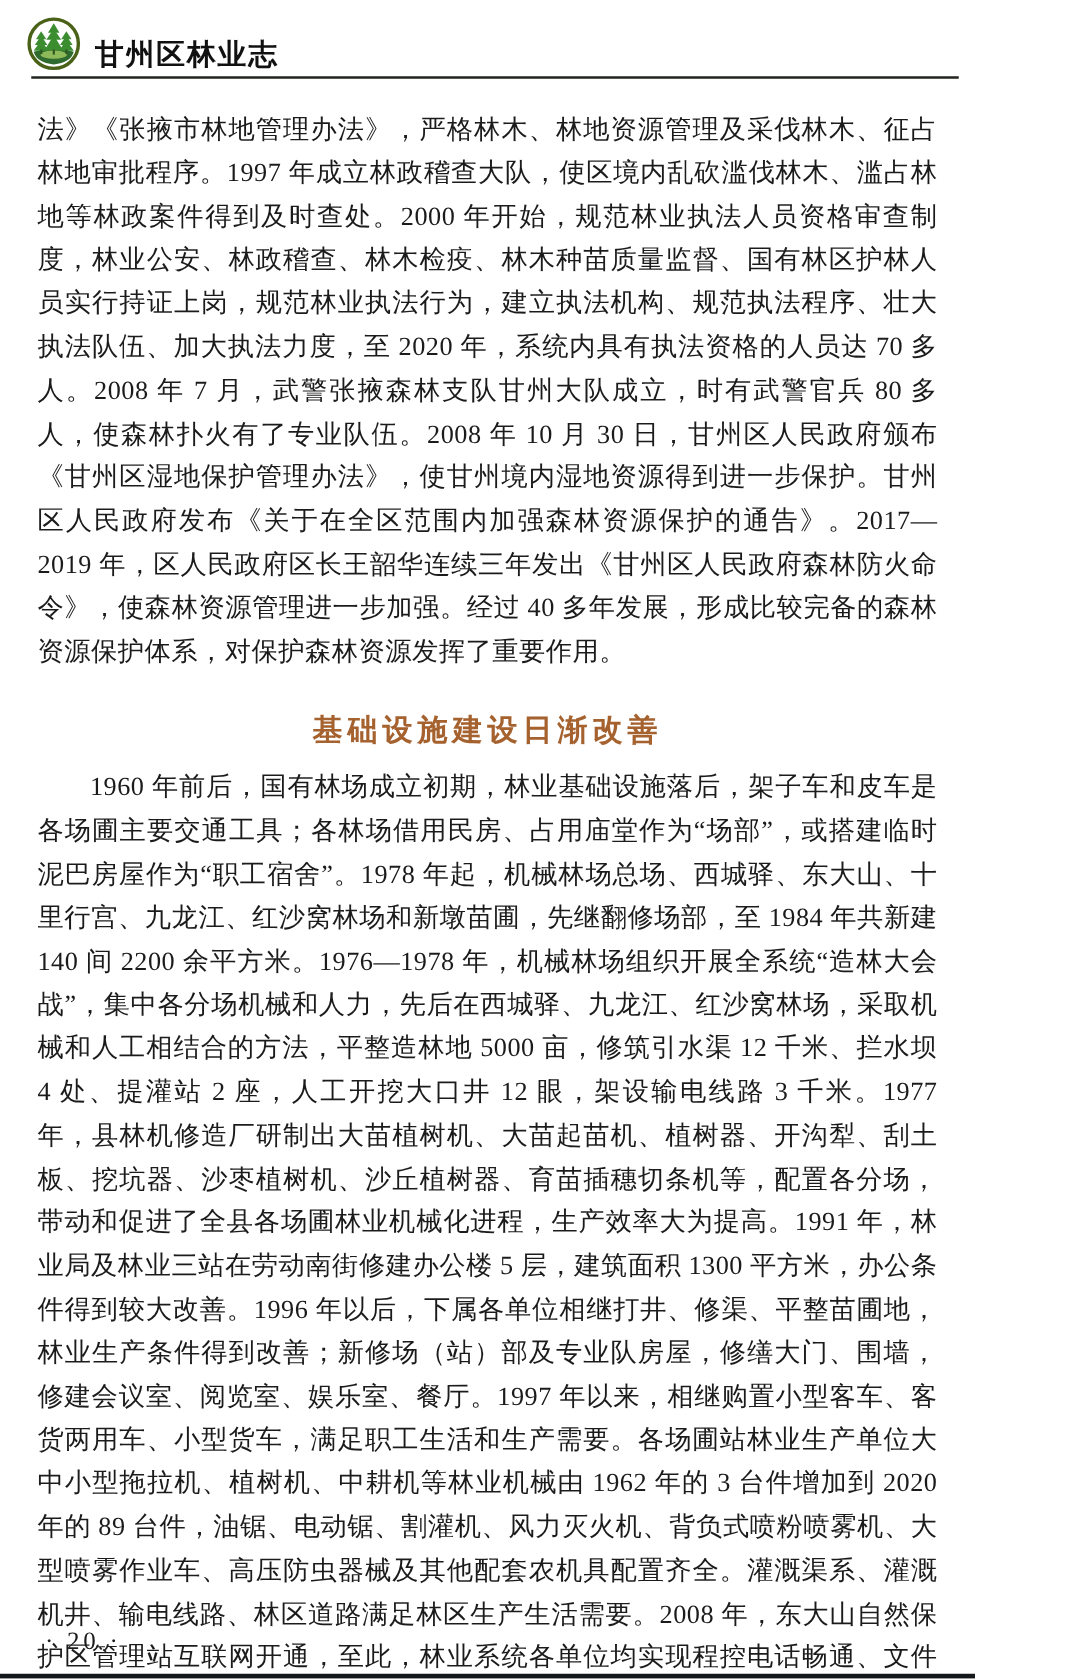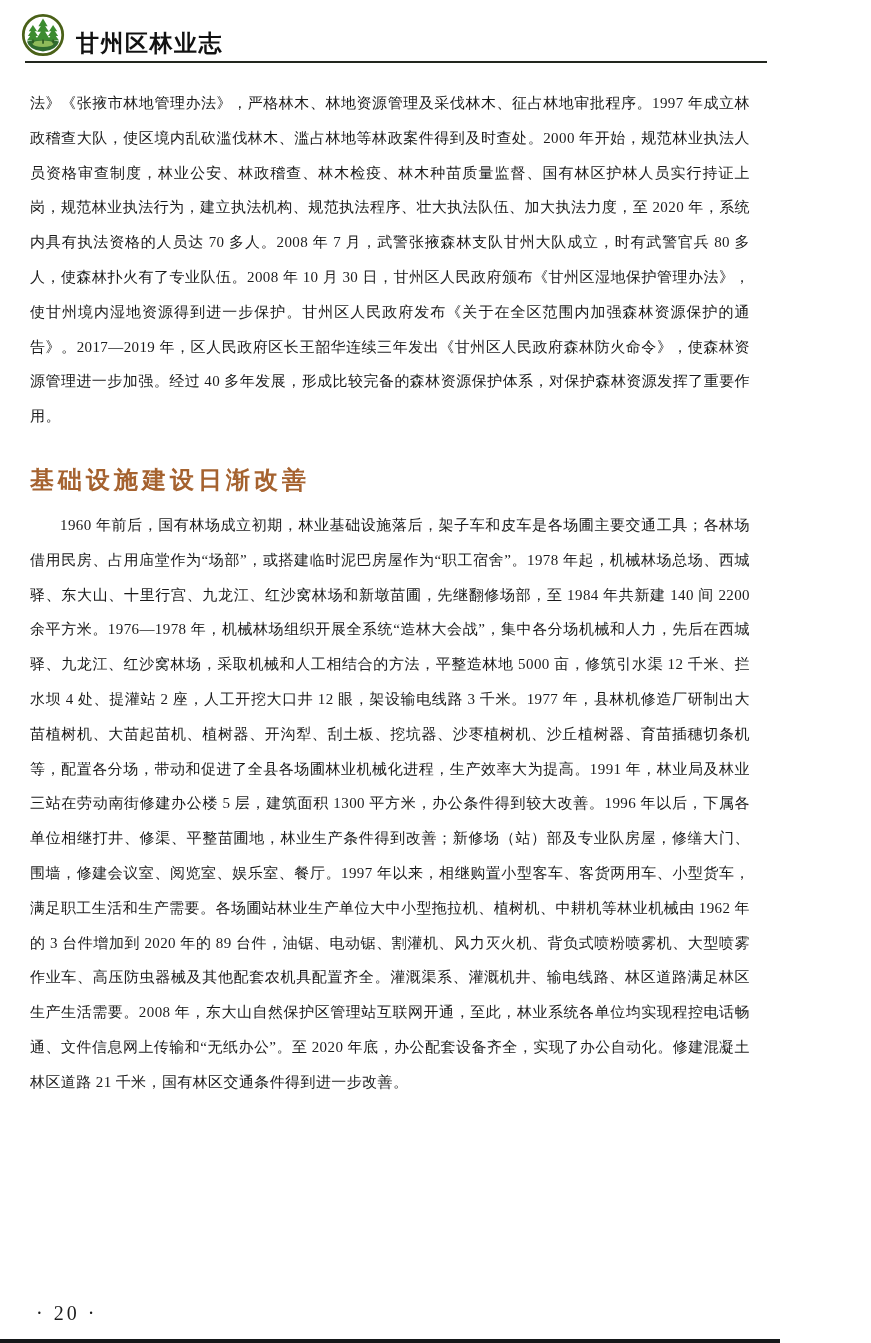--- a/index.html
+++ b/index.html
@@ -33,29 +33,30 @@
     height: 2px; background: #22261e;
   }
 
   
   .content {
     position: absolute;
     left: 30px; right: 30px; top: 86px;
   }
   .body-text {
     margin: 0;
-    font-size: 15px;
+    font-size: 21px;
     line-height: 34.8px;
     text-align: justify;
     letter-spacing: 0.4px;
     color: #1b1b1b;
   }
   .indented { text-indent: 2em; }
   .section-heading {
     margin: 30px 0 12px 0;
+    text-align: center;
     font-family: "Liberation Sans", "DejaVu Sans", sans-serif;
     font-weight: bold;
     font-size: 24px;
     letter-spacing: 4px;
     color: #a5622f;
   }
 
   
   .footer-page-number {
     position: absolute;

